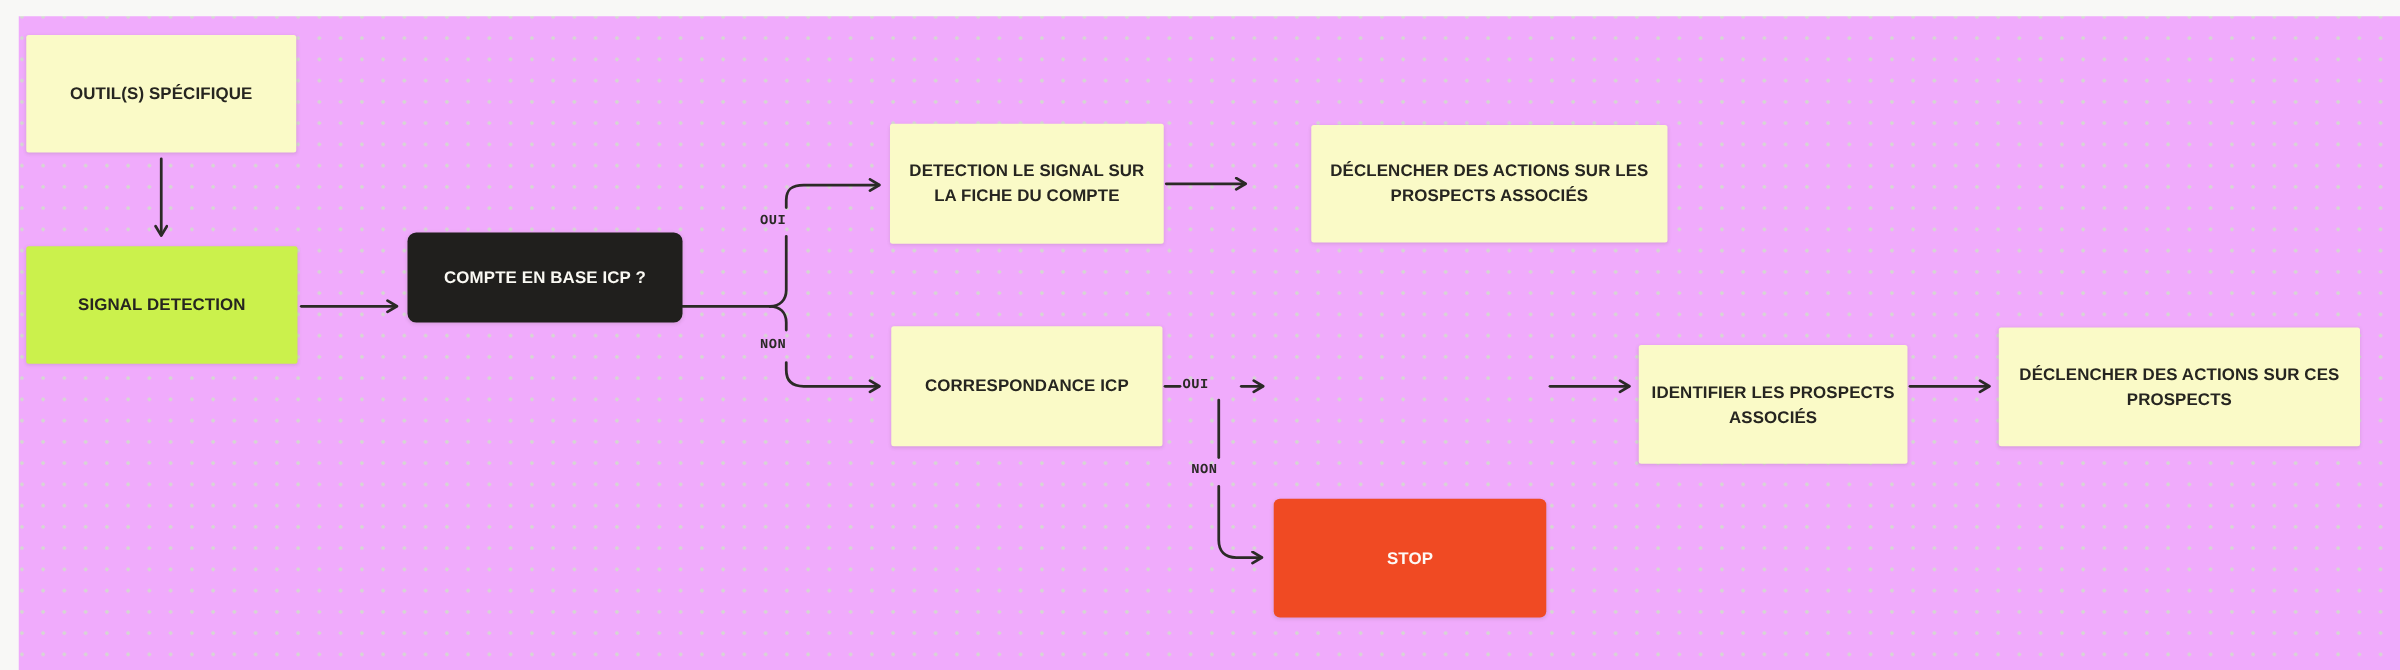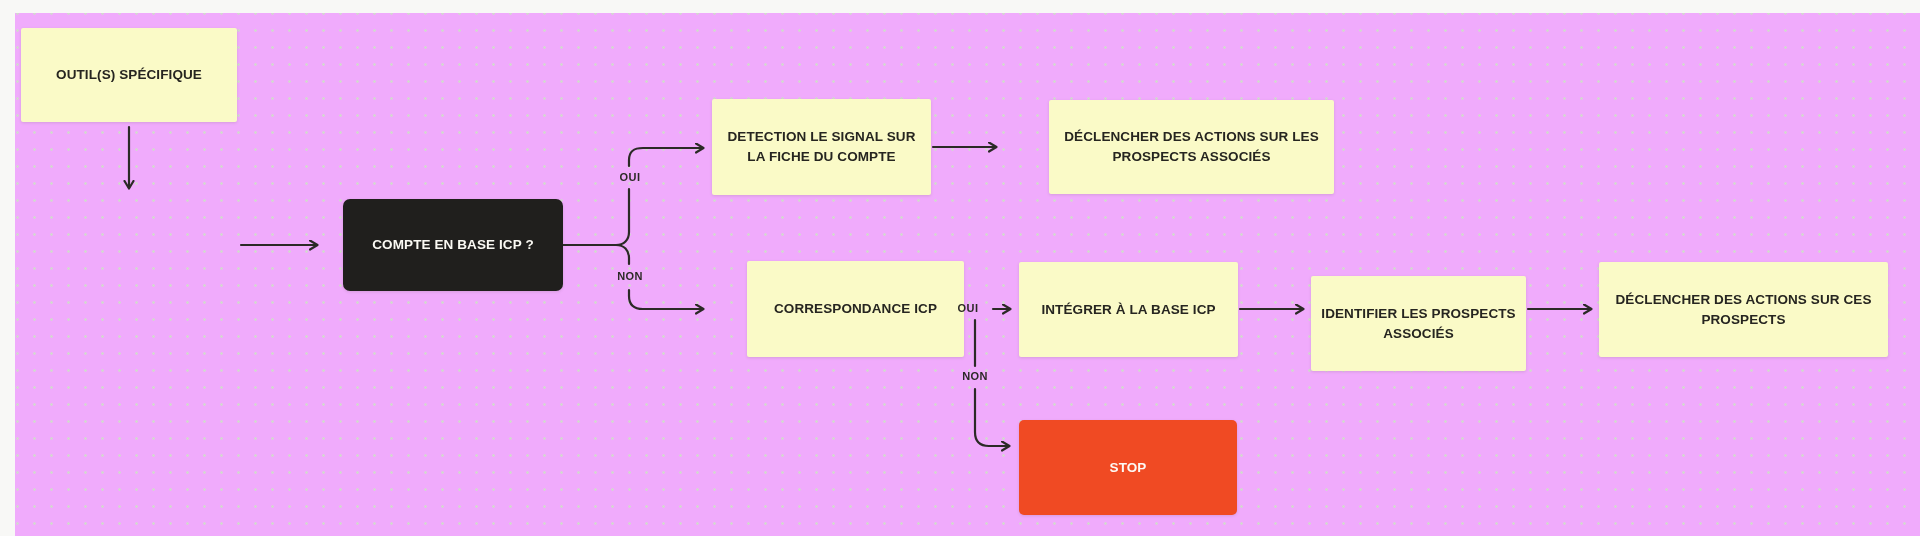--- a/index.html
+++ b/index.html
@@ -62,42 +62,42 @@
     line-height: 1.45;
     letter-spacing: 0.1px;
     color: #262520;
     border-radius: 2px;
     box-shadow: 0 1px 3px rgba(80,80,60,0.16);
     cursor: default;
   }
   .node.yellow { background: #fafac7; }
   .node.lime   { background: #cbf14c; }
   .node.dark   { background: #201f1d; color: #faf9f3; border-radius: 7px; }
-  .node.red    { background: #f04a23; color: #fdf9f5; border-radius: 5px; margin-top: 21px; }
+  .node.red    { background: #f04a23; color: #fdf9f5; border-radius: 5px; }
 
   #n-outil      { left: 21px;   top: 28px;  width: 216px; height: 94px; }
   #n-signal     { left: 21px;   top: 197px; width: 217px; height: 94px; }
-  #n-compte     { left: 326px;  top: 199px; width: 220px; height: 92px; margin-left: 17px; }
+  #n-compte     { left: 326px;  top: 186px; width: 220px; height: 72px; }
   #n-reporter   { left: 712px;  top: 99px;  width: 219px; height: 96px; }
   #n-decl-assoc { left: 1005px; top: 100px; width: 285px; height: 94px; margin-left: 44px; }
-  #n-corresp    { left: 713px;  top: 261px; width: 217px; height: 96px; margin-left: 34px; }
+  #n-corresp    { left: 713px;  top: 261px; width: 217px; height: 96px; }
   #n-integrer   { left: 1019px; top: 262px; width: 219px; height: 95px; }
   #n-identifier { left: 1311px; top: 276px; width: 215px; height: 95px; }
   #n-decl-ces   { left: 1599px; top: 262px; width: 289px; height: 95px; }
   #n-stop       { left: 1019px; top: 399px; width: 218px; height: 95px; }
 
   .edge-label {
     position: absolute;
     width: 44px;
-    text-align: center;
     font-size: 11px;
     font-weight: 600;
     letter-spacing: 0.4px;
     color: #2b2a26;
     line-height: 13px;
+    font-family: Liberation Mono, monospace;
   }
   #el-oui-1 { left: 608px; top: 171px; }
   #el-non-1 { left: 608px; top: 270px; }
   #el-oui-2 { left: 946px; top: 302px; }
   #el-non-2 { left: 953px; top: 370px; }
 </style>
 </head>
 <body>
 
 <div id="board">
@@ -125,40 +125,40 @@
     <path d="M975 320 L975 366"></path>
     <path d="M975 389 L975 432 C975 441 980 446 989 446 L1009 446" marker-end="url(#arrowhead)"></path>
     <path d="M1240 309 L1303 309" marker-end="url(#arrowhead)"></path>
     <path d="M1528 309 L1591 309" marker-end="url(#arrowhead)"></path>
   </svg>
 
   <div class="node yellow" id="n-outil">
     <span>OUTIL(S) SPÉCIFIQUE</span>
   </div>
 
+  <div class="node lime" id="n-signal">
+    <span>SIGNAL DETECTION</span>
+  </div>
 
   <div class="node dark" id="n-compte">
     <span>COMPTE EN BASE ICP ?</span>
   </div>
 
   <div class="node yellow" id="n-reporter">
     <span>DETECTION LE SIGNAL SUR LA FICHE DU COMPTE</span>
   </div>
 
   <div class="node yellow" id="n-decl-assoc">
     <span>DÉCLENCHER DES ACTIONS SUR LES PROSPECTS ASSOCIÉS</span>
   </div>
 
   <div class="node yellow" id="n-corresp">
     <span>CORRESPONDANCE ICP</span>
   </div>
 
-  <div class="node yellow" id="n-integrer">
-    <span>INTÉGRER À LA BASE ICP</span>
-  </div>
 
   <div class="node yellow" id="n-identifier">
     <span>IDENTIFIER LES PROSPECTS ASSOCIÉS</span>
   </div>
 
   <div class="node yellow" id="n-decl-ces">
     <span>DÉCLENCHER DES ACTIONS SUR CES PROSPECTS</span>
   </div>
 
   <div class="node red" id="n-stop">

